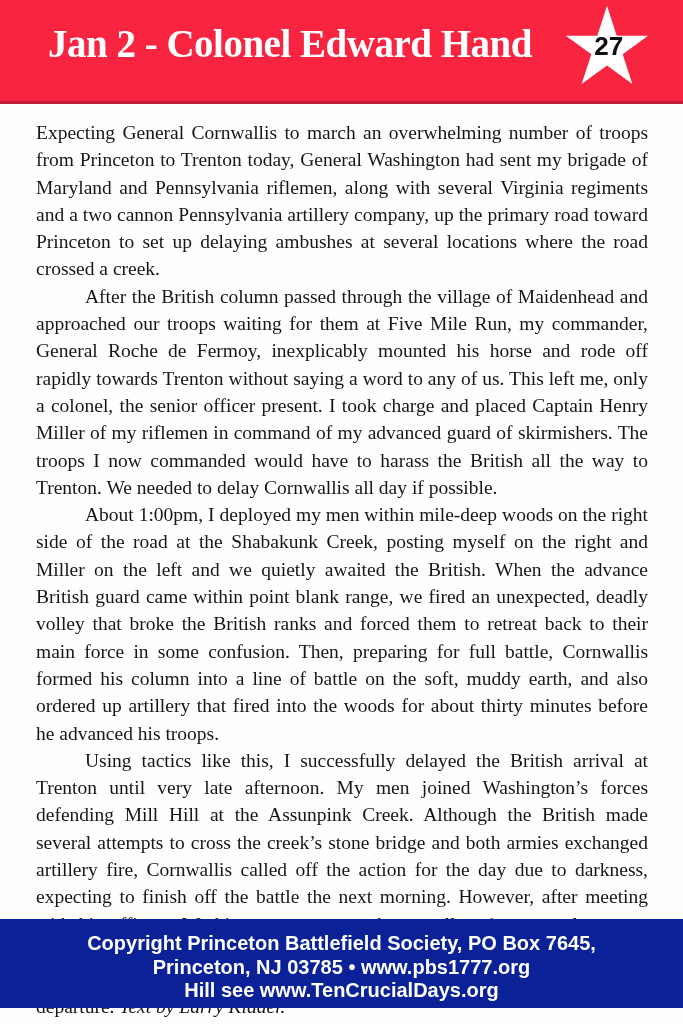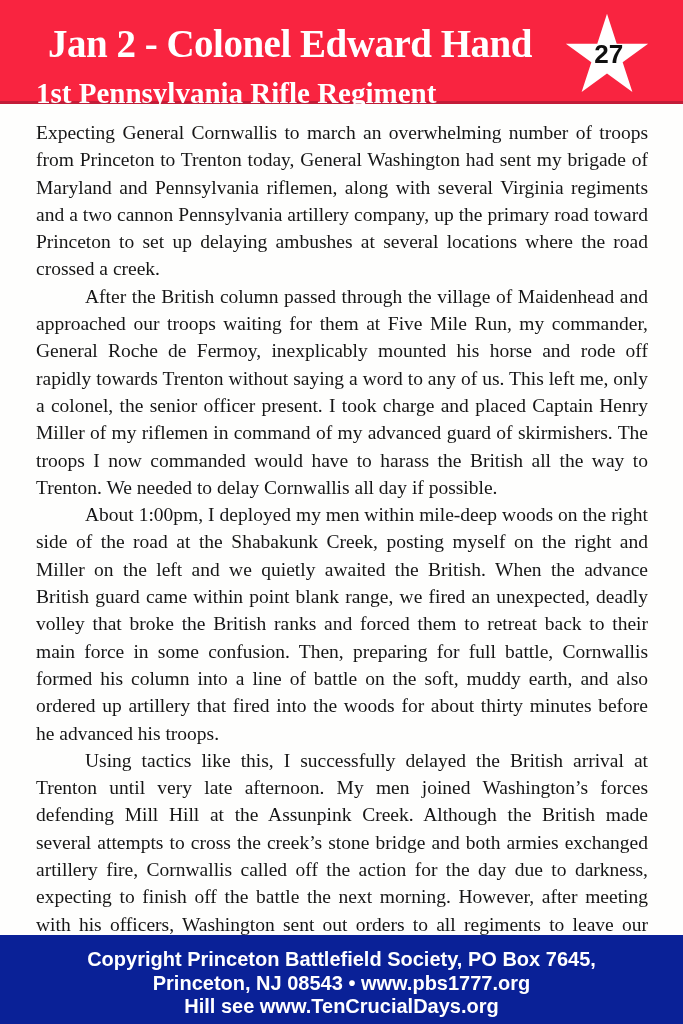--- a/index.html
+++ b/index.html
@@ -36,21 +36,21 @@
   }
   .header h2 {
     margin: 0;
     font-size: 29px;
     line-height: 32px;
     font-weight: bold;
     white-space: nowrap;
   }
   .star-badge {
     position: absolute;
-    top: 12px;
+    top: 4px;
     right: 30px;
     width: 92px;
     height: 90px;
   }
   .star-badge svg { display: block; width: 100%; height: 100%; }
 
   
   .body-text {
     box-sizing: border-box;
     padding: 15px 35px 0 36px;
@@ -59,55 +59,54 @@
     color: #161616;
     text-align: justify;
   }
   .body-text p { margin: 0; text-indent: 49px; }
   .body-text p.first { text-indent: 0; }
   .credit { font-style: italic; }
 
   
   .footer {
     position: absolute;
-    left: 0; right: 0; bottom: 0;
+    left: 0; right: 0; bottom: 16px;
     box-sizing: border-box;
     height: 89px;
     background: #0a2197;
     color: #ffffff;
     font-family: "Liberation Sans", sans-serif;
     font-weight: bold;
     font-size: 20px;
     line-height: 23.5px;
     text-align: center;
     padding-top: 13px;
   }
 </style>
 </head>
 <body>
 
 <div class="card">
 
   <header class="header">
     <h1>Jan 2 - Colonel Edward Hand</h1>
-    <h2>1st Pennsylvania Rifle Regiment</h2>
     <div class="star-badge">
       <svg viewBox="0 0 100 100" aria-hidden="true">
         <polygon points="50,2 60.8,35.2 95.7,35.2 67.4,55.7 78.2,88.8 50,68.3 21.8,88.8 32.6,55.7 4.3,35.2 39.2,35.2" fill="#ffffff"></polygon>
         <text x="52" y="57" text-anchor="middle" font-family="Liberation Sans, sans-serif" font-size="29" font-weight="bold" fill="#101010">27</text>
       </svg>
     </div>
   </header>
 
   <main class="body-text">
     <p class="first">Expecting General Cornwallis to march an overwhelming number of troops from Princeton to Trenton today, General Washington had sent my brigade of Maryland and Pennsylvania riflemen, along with several Virginia regiments and a two cannon Pennsylvania artillery company, up the primary road toward Princeton to set up delaying ambushes at several locations where the road crossed a creek.</p>
     <p>After the British column passed through the village of Maidenhead and approached our troops waiting for them at Five Mile Run, my commander, General Roche de Fermoy, inexplicably mounted his horse and rode off rapidly towards Trenton without saying a word to any of us. This left me, only a colonel, the senior officer present. I took charge and placed Captain Henry Miller of my riflemen in command of my advanced guard of skirmishers. The troops I now commanded would have to harass the British all the way to Trenton. We needed to delay Cornwallis all day if possible.</p>
     <p>About 1:00pm, I deployed my men within mile-deep woods on the right side of the road at the Shabakunk Creek, posting myself on the right and Miller on the left and we quietly awaited the British. When the advance British guard came within point blank range, we fired an unexpected, deadly volley that broke the British ranks and forced them to retreat back to their main force in some confusion. Then, preparing for full battle, Cornwallis formed his column into a line of battle on the soft, muddy earth, and also ordered up artillery that fired into the woods for about thirty minutes before he advanced his troops.</p>
     <p><span>Using tactics like this, I successfully delayed the British arrival at Trenton until very late afternoon. My men joined Washington’s forces defending Mill Hill at the Assunpink Creek. Although the British made several attempts to cross the creek’s stone bridge and both armies exchanged artillery fire, Cornwallis called off the action for the day due to darkness, expecting to finish off the battle the next morning. However, after meeting with his officers, Washington sent out orders to all regiments to leave our campfires burning and form up to march to Princeton overnight using a route that would go around the British and prevent them from knowing of our departure.</span> <span class="credit">Text by Larry Kidder.</span></p>
   </main>
 
   <footer class="footer">
     <div>Copyright Princeton Battlefield Society, PO Box 7645,</div>
-    <div>Princeton, NJ 08543 • www.pbs1777.org</div>
+    <div>Princeton, NJ 03785 • www.pbs1777.org</div>
     <div>Hill see www.TenCrucialDays.org</div>
   </footer>
 
 </div>
 
 </body></html>

